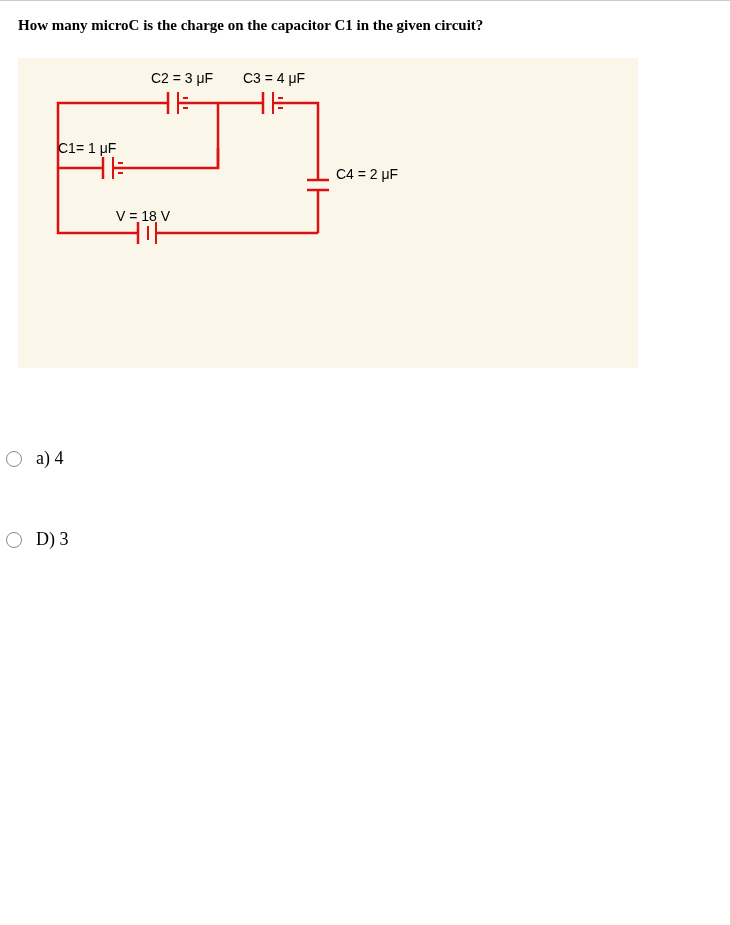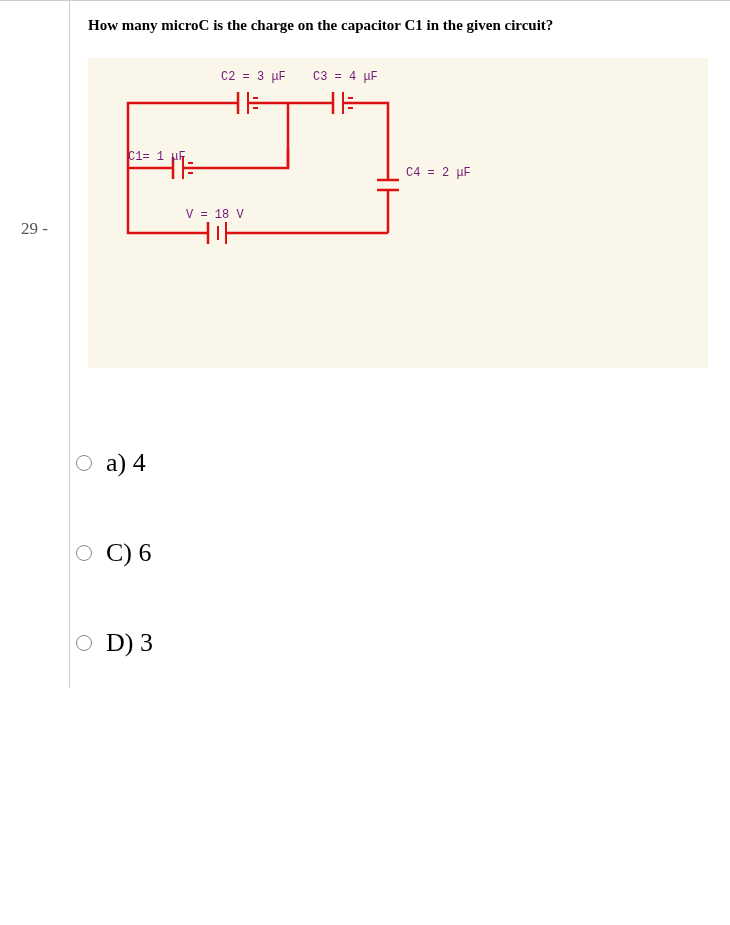--- a/index.html
+++ b/index.html
@@ -44,52 +44,49 @@
       background: #faf6ea;
       position: relative;
     }
     .circuit-svg {
       position: absolute;
       left: 10px;
       top: 10px;
     }
     .clabel {
       position: absolute;
-      font-size: 12px;
-      font-family: Liberation Mono, monospace;
-      color: #701a75;
+      font-size: 14px;
+      font-family: Liberation Sans, sans-serif;
+      color: #000000;
     }
     .options {
       padding: 40px 0 0 0;
     }
     .option-row {
       display: flex;
       align-items: center;
       padding: 30px 0 30px 6px;
     }
     .radio {
       width: 16px;
       height: 16px;
       border: 1.5px solid #888;
       border-radius: 50%;
       margin-right: 14px;
       background: #fff;
     }
     .opt-label {
-      font-size: 26px;
+      font-size: 18px;
       font-family: 'Times New Roman', serif;
     }
   </style>
 </head>
 <body>
 
 <div class="container">
-  <div class="qnum-col">
-    <span>29 -</span>
-  </div>
   <div class="content-col">
     <div class="question-text">How many microC is the charge on the capacitor C1 in the given circuit?</div>
 
     <div class="circuit-box">
       <svg class="circuit-svg" width="370" height="220">
 
         <g stroke="#d11" stroke-width="2.5" fill="none">
 
           <path d="M 30 100 L 30 35 L 140 35"></path>
 
@@ -116,35 +113,31 @@
 
           <path d="M 30 100 L 30 165 L 110 165"></path>
 
           <path d="M 110 165 L 110 154 M 110 165 L 110 176"></path>
           <path d="M 120 165 L 120 158 M 120 165 L 120 172" stroke-width="2"></path>
           <path d="M 128 165 L 128 154 M 128 165 L 128 176" stroke-width="2"></path>
           <path d="M 120 165 L 128 165" stroke-width="0"></path>
           <path d="M 128 165 L 290 165"></path>
         </g>
       </svg>
-      <div class="clabel" style="left:40px; top:92px;">C1= 1 μF</div>
+      <div class="clabel" style="left:40px; top:82px;">C1= 1 μF</div>
       <div class="clabel" style="left:133px; top:12px;">C2 = 3 μF</div>
       <div class="clabel" style="left:225px; top:12px;text-align:right;">C3 = 4 μF</div>
       <div class="clabel" style="left:318px; top:108px;">C4 = 2 μF</div>
       <div class="clabel" style="left:98px; top:150px;">V = 18 V</div>
     </div>
 
     <div class="options">
       <div class="option-row">
         <div class="radio"></div>
         <span class="opt-label">a)  4</span>
       </div>
       <div class="option-row">
         <div class="radio"></div>
-        <span class="opt-label">C)  6</span>
-      </div>
-      <div class="option-row">
-        <div class="radio"></div>
         <span class="opt-label">D)  3</span>
       </div>
     </div>
   </div>
 </div>
 
 </body></html>

